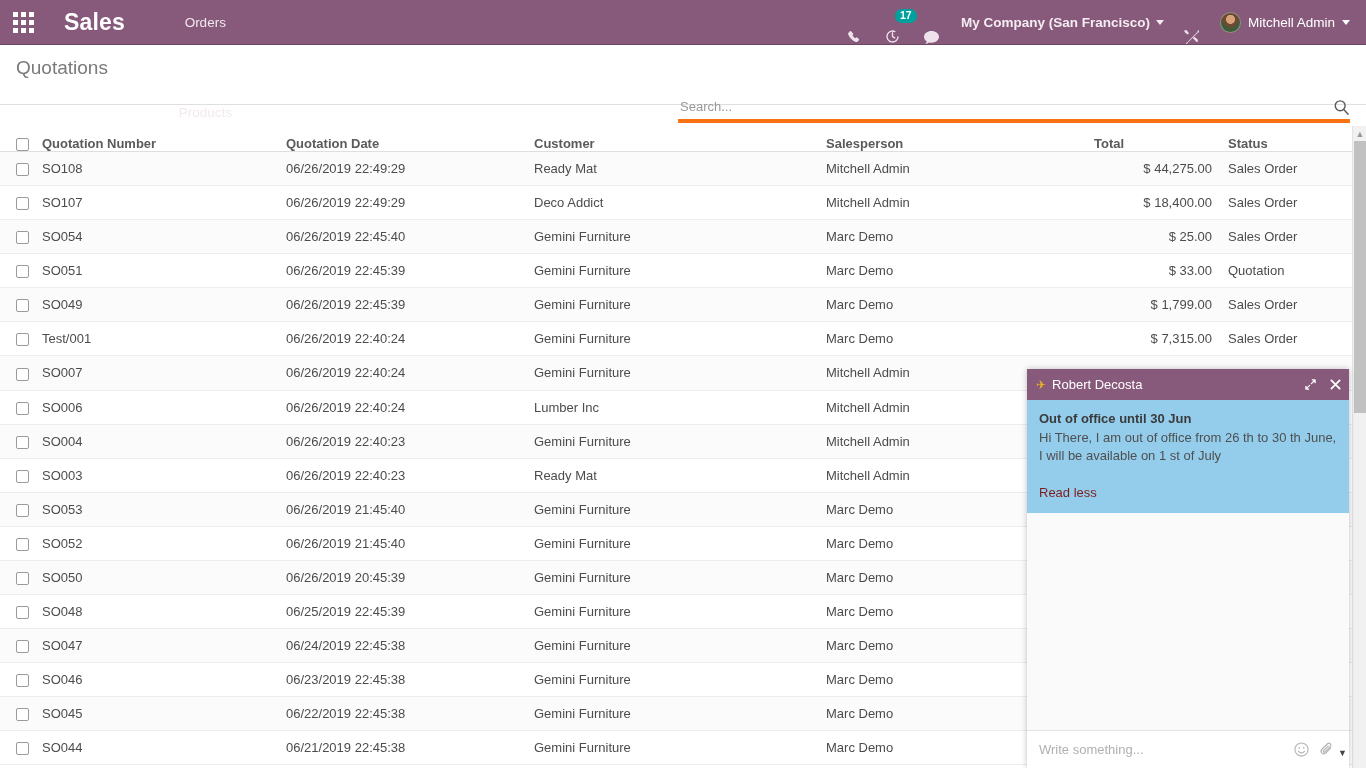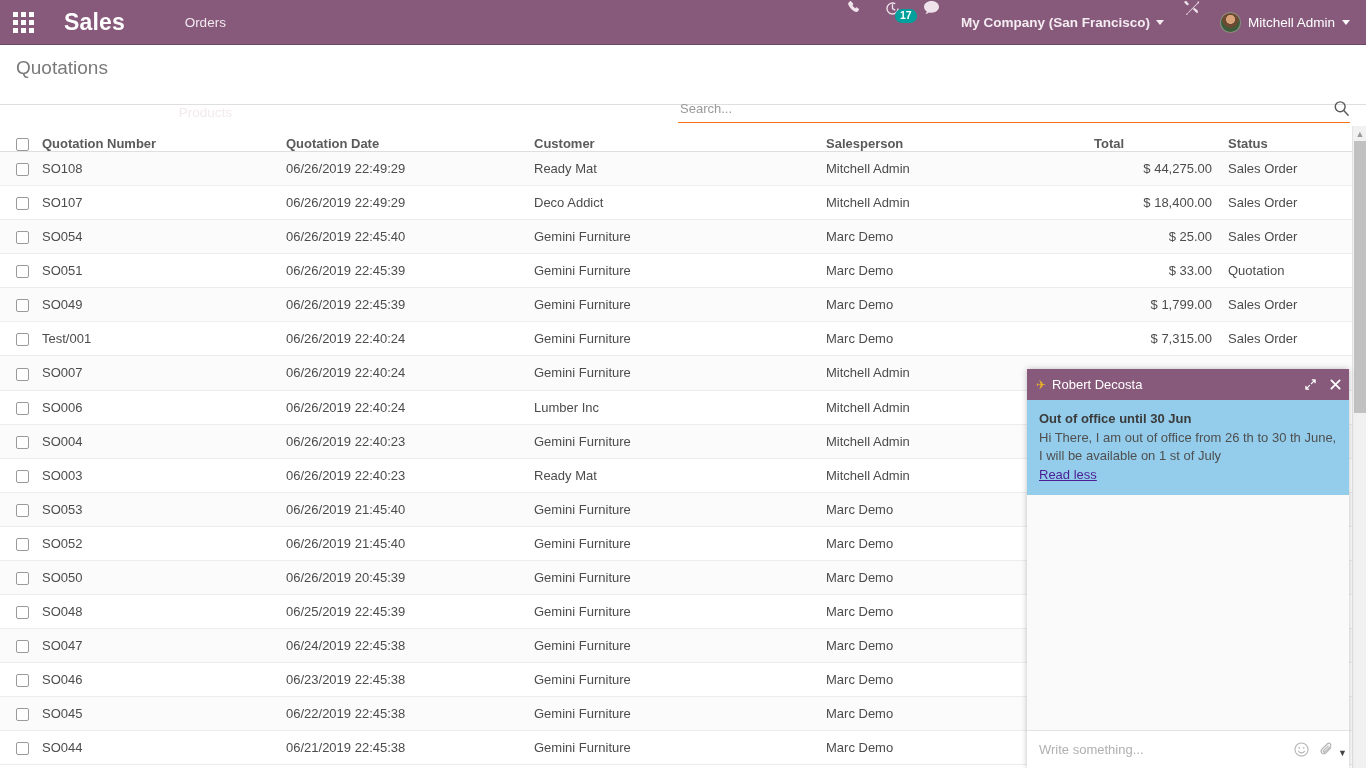--- a/index.html
+++ b/index.html
@@ -45,21 +45,21 @@
     font-size: 13.5px; color: #f2e9ef;
     padding: 0 12px; height: 45px; line-height: 45px;
     cursor: pointer; white-space: nowrap;
   }
 
   .topbar-right {
     margin-left: auto; display: flex; align-items: center;
     height: 45px; padding-right: 12px;
   }
   .sysicon {
-    display: flex; align-items: flex-start; justify-content: center;
+    display: flex; align-items: flex-end; justify-content: center;
     height: 45px; padding: 0 11px; cursor: pointer; position: relative;
     color: #efe2eb;
   }
   .sysicon svg { display: block; }
   .badge-17 {
     position: absolute; left: 22px; top: 9px;
     background: #00A09D; color: #fff;
     font-size: 10.5px; font-weight: bold;
     border-radius: 9px; padding: 1px 5px 2px;
     line-height: 11px; min-width: 20px; text-align: center;
@@ -102,21 +102,21 @@
   }
   .btn-import {
     position: absolute; left: 93px; top: 93px;
     background: transparent; color: #00A09D;
     font-size: 12.5px; font-weight: bold; letter-spacing: .3px;
     padding: 7px 6px; border: none; cursor: pointer;
   }
 
   .searchview {
     position: absolute; left: 678px; top: 52px; width: 672px; height: 26px;
-    border-bottom: 1px solid #f97316;
+    border-bottom: 4px solid #f97316;
     display: flex; align-items: center;
   }
   .searchview input {
     flex: 1; border: none; outline: none;
     font-size: 13px; color: #4c4c4c;
     font-family: "Liberation Sans", sans-serif;
     background: transparent; padding: 0 2px 3px 2px;
   }
   .searchview input::placeholder { color: #9a9a9a; }
   .search-icon-btn { cursor: pointer; color: #5a5a5a; display: flex; padding-bottom: 2px; }
@@ -219,21 +219,21 @@
   .plane-icon { color: #F0B323; font-size: 12px; line-height: 1; }
   .chat-actions { margin-left: auto; display: flex; align-items: center; gap: 14px; }
   .chat-act { cursor: pointer; color: #fff; display: flex; align-items: center; }
   .chat-body { flex: 1 1 auto; overflow: hidden; background: #fafafa; }
   .msg-block {
     background: #93CDEB; padding: 10px 12px 11px;
     font-size: 13px; color: #4c4c4c; line-height: 18px;
   }
   .msg-subject { font-weight: bold; color: #3b3b3b; margin-bottom: 1px; font-size: 13px; }
   .msg-body { color: #4f4f4f; }
-  .msg-readless { color: #4c1d95; cursor: pointer; display: inline-block; margin-top: 1px; text-decoration: underline; }
+  .msg-readless { color: #7f1d1d; cursor: pointer; display: inline-block; margin-top: 19px; }
   .chat-footer {
     flex: 0 0 auto; height: 38px; background: #fff;
     border-top: 1px solid #e4e4e4;
     display: flex; align-items: center; padding: 0 10px 0 12px;
   }
   .chat-footer input {
     flex: 1; border: none; outline: none; background: transparent;
     font-size: 13px; color: #4c4c4c;
     font-family: "Liberation Sans", sans-serif;
   }

